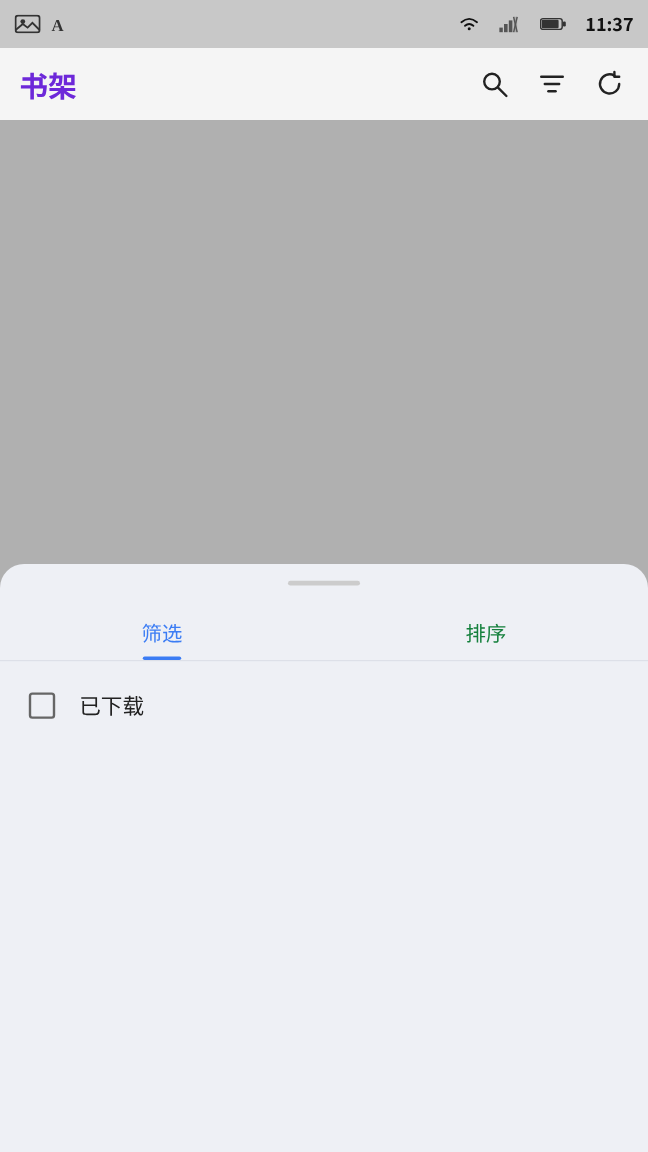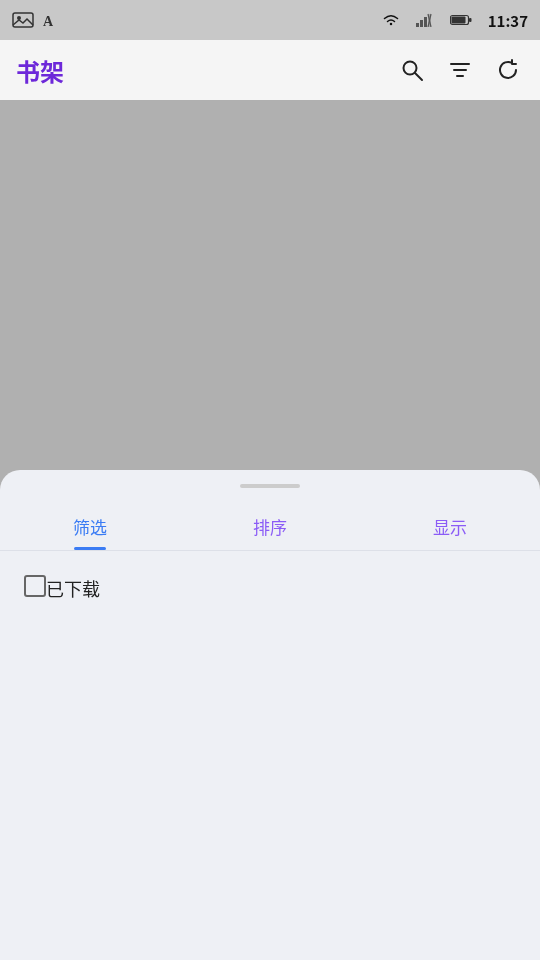--- a/index.html
+++ b/index.html
@@ -111,43 +111,44 @@
     .tab {
       flex: 1;
       height: 48px;
       display: flex;
       flex-direction: column;
       align-items: center;
       justify-content: center;
       cursor: pointer;
       position: relative;
       font-size: 17px;
-      color: #8b5cf6;
+      color: #15803d;
     }
     .tab.active {
       color: #3b7cf4;
     }
     .tab-indicator {
       position: absolute;
       bottom: 0;
       width: 32px;
       height: 3px;
       background: #3b7cf4;
       border-radius: 2px;
     }
 
     
     .filter-list {
       padding: 8px 0;
       flex: 1;
     }
     .filter-item {
       display: flex;
-      align-items: flex-start;
+      align-items: center;
       padding: 16px 24px;
+      gap: 20px;
       cursor: pointer;
     }
     .checkbox {
       width: 22px;
       height: 22px;
       border: 2px solid #666;
       border-radius: 3px;
       background: transparent;
       flex-shrink: 0;
     }
@@ -234,23 +235,20 @@
   </div>
 
   <div class="tabs">
     <div class="tab active">
       <span>筛选</span>
       <div class="tab-indicator"></div>
     </div>
     <div class="tab">
       <span>排序</span>
     </div>
-    <div class="tab">
-      <span>显示</span>
-    </div>
   </div>
 
   <div class="filter-list">
     <div class="filter-item">
       <div class="checkbox"></div>
       <span class="filter-label">已下载</span>
     </div>
   </div>
 </div>
 

